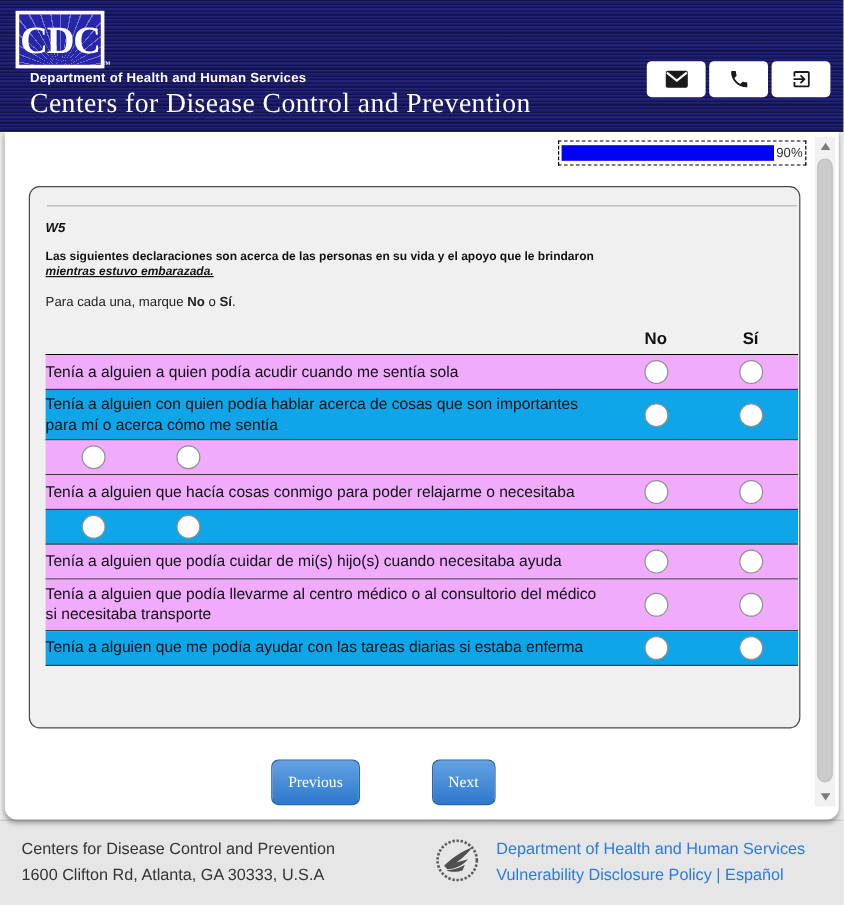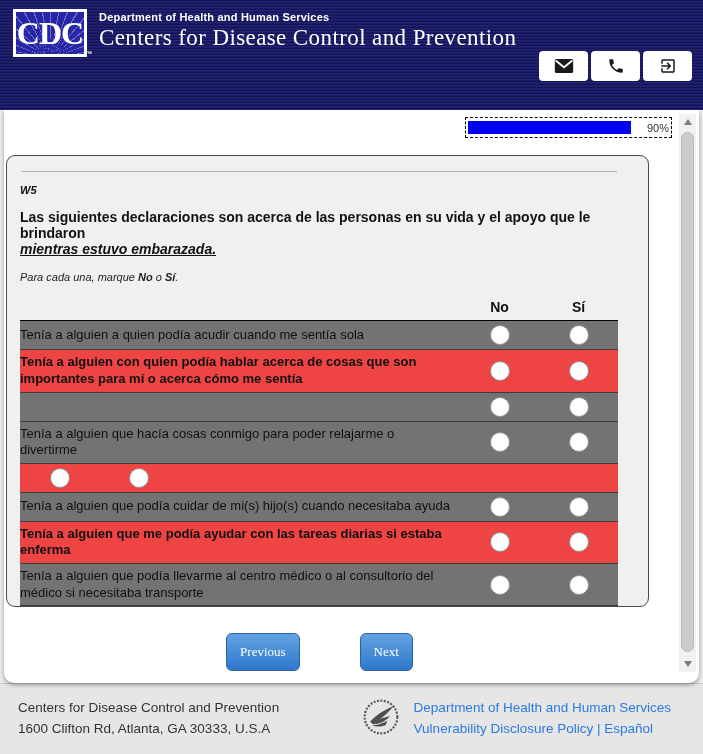--- a/index.html
+++ b/index.html
@@ -10,21 +10,21 @@
     width:703px; height:754px;
     overflow:hidden;
   }
   
   .site-header {
     height:110px;
     background:#1b1b6e;
     background-image:repeating-linear-gradient(180deg, rgba(0,0,0,.28) 0 1px, rgba(255,255,255,.04) 1px 2px, transparent 2px 3px);
     position:relative;
   }
-  .brand { display:flex; align-items:flex-start; padding:9px 0 0 13px; }
+  .brand { display:flex; align-items:flex-start; padding:9px 0 0 13px;flex-direction:column; }
   .cdc-logo {
     width:74px; height:48px;
     background:#2626a6;
     background-image:repeating-conic-gradient(from -60deg at 50% 110%, rgba(255,255,255,.35) 0deg 1.5deg, transparent 1.5deg 10deg);
     border:3px solid #fff;
     color:#fff;
     display:flex; align-items:center; justify-content:center;
     font-family:"Liberation Serif", serif;
     font-weight:bold; font-size:32px; letter-spacing:-1px;
     position:relative;
@@ -45,50 +45,50 @@
     margin:0 4px; height:573px; background:#fff; position:relative;
     border-radius:0 0 10px 10px;
     box-shadow:0 2px 4px rgba(0,0,0,.35);
   }
   .progress-wrap {
     position:absolute; top:7px; right:27px; width:207px; height:21px;
     border:1px dashed #000; background:#fff;
     display:flex; align-items:center; padding:0 2px;
   }
   .progress-fill { height:13px; background:#0202f2; }
-  .progress-label { font-size:11px; color:#333; padding-left:16px; white-space:nowrap; }
+  .progress-label { font-size:11px; color:#333; padding-left:2px; white-space:nowrap; }
 
   
   .scrollbar { position:absolute; top:4px; right:3px; bottom:11px; width:17px; background:#f1f1f1; }
   .sb-arrow { position:absolute; left:0; width:17px; height:16px; display:flex; align-items:center; justify-content:center; }
   .sb-arrow.up { top:0; } .sb-arrow.down { bottom:0; }
   .tri-up { width:0; height:0; border-left:4px solid transparent; border-right:4px solid transparent; border-bottom:6px solid #7a7a7a; }
   .tri-down { width:0; height:0; border-left:4px solid transparent; border-right:4px solid transparent; border-top:6px solid #7a7a7a; }
   .sb-thumb { position:absolute; left:2px; right:2px; top:18px; bottom:20px; background:#cbcbcb; border:1px solid #bdbdbd; border-radius:7px; }
 
   
   .question-panel {
-    position:absolute; left:2px; top:45px; width:643px; height:452px;
+    position:absolute; left:20px; top:45px; width:643px; height:452px;
     background:#f0f0f0; border:1px solid #4a4a4a; border-radius:9px;
-    padding:9px 30px 0 13px;
+    padding:9px 1px 0 13px;
   }
   .panel-rule { border:none; border-top:1px solid #b3b3b3; margin:6px 1px 12px 1px; }
   .question-id { font-size:11px; font-weight:bold; font-style:italic; color:#111; margin-bottom:13px; }
-  .question-heading { font-size:14px; font-weight:bold; color:#111; line-height:1.15; }
+  .question-heading { font-size:10px; font-weight:bold; color:#111; line-height:1.15; }
   .question-heading .line2 { font-style:italic; text-decoration:underline;margin-top:13px; }
-  .question-instruction { font-size:11px; font-style:italic; color:#222; margin-top:14px; margin-bottom:16px; }
+  .question-instruction { font-size:11px; color:#222; margin-top:14px; margin-bottom:16px; }
   .question-instruction b { font-weight:bold; }
 
   .grid-header { display:flex; align-items:flex-end; padding-bottom:5px; border-bottom:1px solid #000; }
   .grid-header .spacer { flex:1; }
   .grid-col { width:79px; text-align:center; font-size:14px; font-weight:bold; color:#111; }
 
   .survey-row { display:flex; align-items:center; border-bottom:1px solid #3c3c3c; padding:4px 0; min-height:29px; }
   .survey-row .stmt { flex:1; font-size:13px; color:#111; line-height:1.28; padding-right:6px; }
-  .row-odd { background:#737373;justify-content:flex-end; } .row-even { background:#ef4444;font-weight:bold; }
+  .row-odd { background:#f0abfc; } .row-even { background:#0ea5e9; }
   .cell { width:79px; display:flex; justify-content:center; }
   .radio {
     width:20px; height:20px; border:1px solid #8f8f8f; border-radius:50%;
     background:#fff; cursor:pointer; display:block;
   }
 
   
   .nav-buttons { position:absolute; top:523px; left:0; width:100%; display:flex; justify-content:center; gap:60px; transform:translateX(-32px); }
   .nav-btn {
     font-family:Liberation Serif, serif;
@@ -198,60 +198,60 @@
           <span class="cell">
             <span class="radio"></span>
           </span>
           <span class="cell">
             <span class="radio"></span>
           </span>
         </div>
 
 
         <div class="survey-row row-odd">
-          <span class="stmt">Tenía a alguien que hacía cosas conmigo para poder relajarme o divertirme</span>
+          <span class="stmt">Tenía a alguien que hacía cosas conmigo para poder relajarme o necesitaba</span>
           <span class="cell">
             <span class="radio"></span>
           </span>
           <span class="cell">
             <span class="radio"></span>
           </span>
         </div>
 
         <div class="survey-row row-even">
           <span class="cell">
             <span class="radio"></span>
           </span>
           <span class="cell">
             <span class="radio"></span>
           </span>
         </div>
 
         <div class="survey-row row-odd">
           <span class="stmt">Tenía a alguien que podía cuidar de mi(s) hijo(s) cuando necesitaba ayuda</span>
+          <span class="cell">
+            <span class="radio"></span>
+          </span>
+          <span class="cell">
+            <span class="radio"></span>
+          </span>
+        </div>
+
+        <div class="survey-row row-odd">
+          <span class="stmt">Tenía a alguien que podía llevarme al centro médico o al consultorio del médico si necesitaba transporte</span>
           <span class="cell">
             <span class="radio"></span>
           </span>
           <span class="cell">
             <span class="radio"></span>
           </span>
         </div>
 
         <div class="survey-row row-even">
           <span class="stmt">Tenía a alguien que me podía ayudar con las tareas diarias si estaba enferma</span>
-          <span class="cell">
-            <span class="radio"></span>
-          </span>
-          <span class="cell">
-            <span class="radio"></span>
-          </span>
-        </div>
-
-        <div class="survey-row row-odd">
-          <span class="stmt">Tenía a alguien que podía llevarme al centro médico o al consultorio del médico si necesitaba transporte</span>
           <span class="cell">
             <span class="radio"></span>
           </span>
           <span class="cell">
             <span class="radio"></span>
           </span>
         </div>
       </div>
   </section>
 

